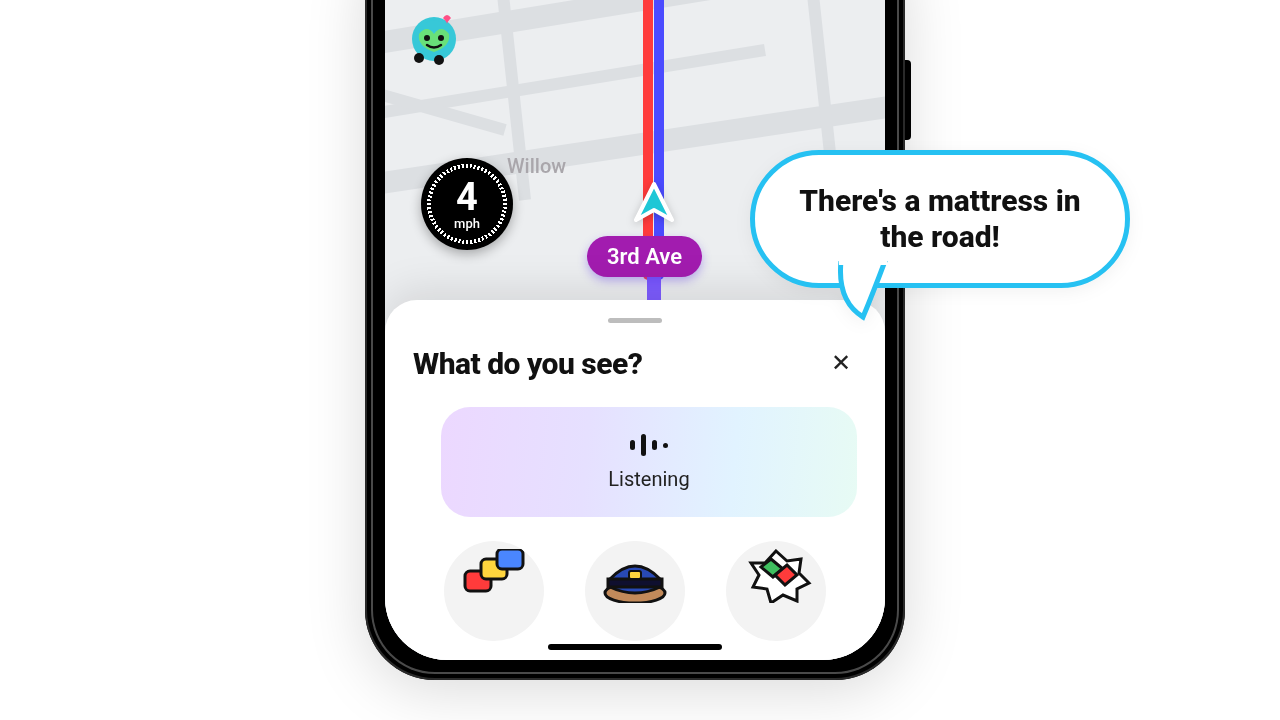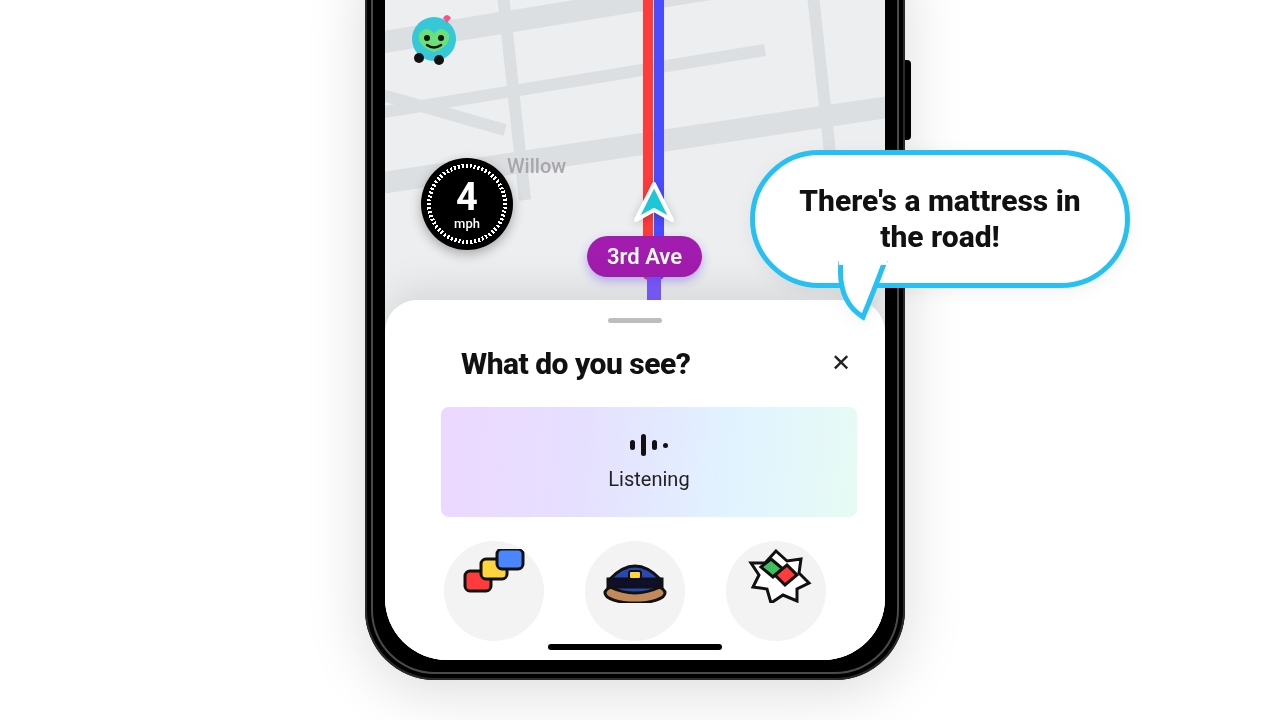--- a/index.html
+++ b/index.html
@@ -152,41 +152,40 @@
     width:54px; height:5px;
     background:#bdbdbd;
     border-radius:3px;
     margin:0 auto 22px;
   }
   .sheet-head {
     display:flex;
     align-items:center;
     justify-content:space-between;
     margin-bottom:26px;
-    margin-left:48px;
   }
   .sheet-title {
     font-size:30px;
     font-weight:800;
     color:#111;
     letter-spacing:-0.5px;
   }
   .close-x {
     font-size:24px;
     color:#222;
     background:none;
     border:none;
     padding:6px;
     cursor:pointer;
     line-height:1;
   }
 
   .listen-card {
     height:110px;
-    border-radius:8px;
+    border-radius:29px;
     background: linear-gradient(95deg,#ecd8ff 0%, #e6e0ff 35%, #e1f3ff 70%, #e7fbf4 100%);
     display:flex;
     flex-direction:column;
     align-items:center;
     justify-content:center;
     gap:10px;
     margin-left:28px;
   }
   .sound-bars {
     display:flex;

